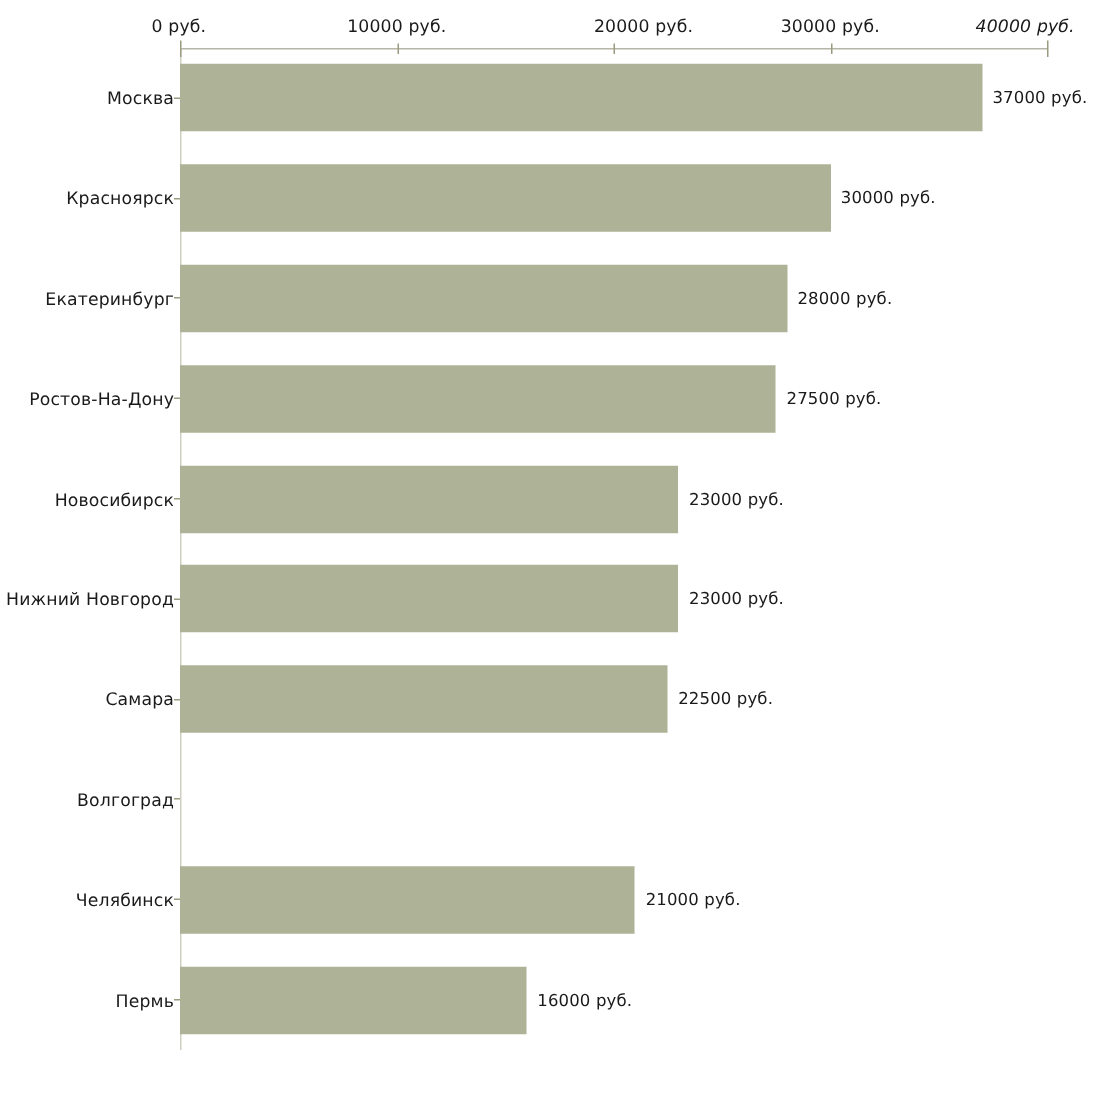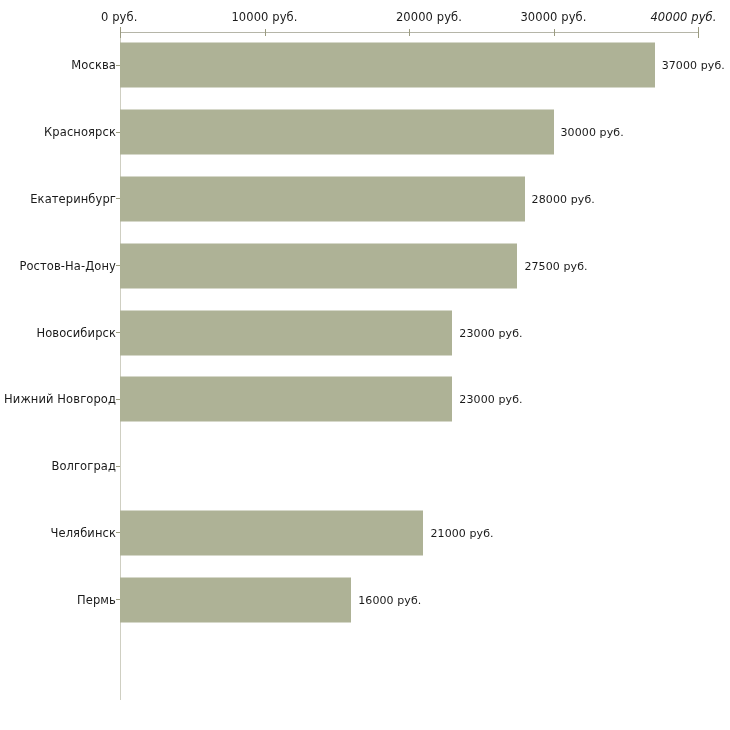--- a/index.html
+++ b/index.html
@@ -158,20 +158,28 @@
       </div>
       <div class="row">
         <div class="cat-label">Нижний Новгород</div>
         <div class="cat-tick"></div>
         <div class="bar-wrap">
           <div class="bar" style="width: 332.35px; background: rgb(174, 178, 150);"></div>
           <div class="val-label">23000 руб.</div>
         </div>
       </div>
       <div class="row">
+        <div class="cat-label">Самара</div>
+        <div class="cat-tick"></div>
+        <div class="bar-wrap">
+          <div class="bar" style="width: 325.125px; background: rgb(174, 178, 150);"></div>
+          <div class="val-label">22500 руб.</div>
+        </div>
+      </div>
+      <div class="row">
         <div class="cat-label">Волгоград</div>
         <div class="cat-tick"></div>
       </div>
       <div class="row">
         <div class="cat-label">Челябинск</div>
         <div class="cat-tick"></div>
         <div class="bar-wrap">
           <div class="bar" style="width: 303.45px; background: rgb(174, 178, 150);"></div>
           <div class="val-label">21000 руб.</div>
         </div>

